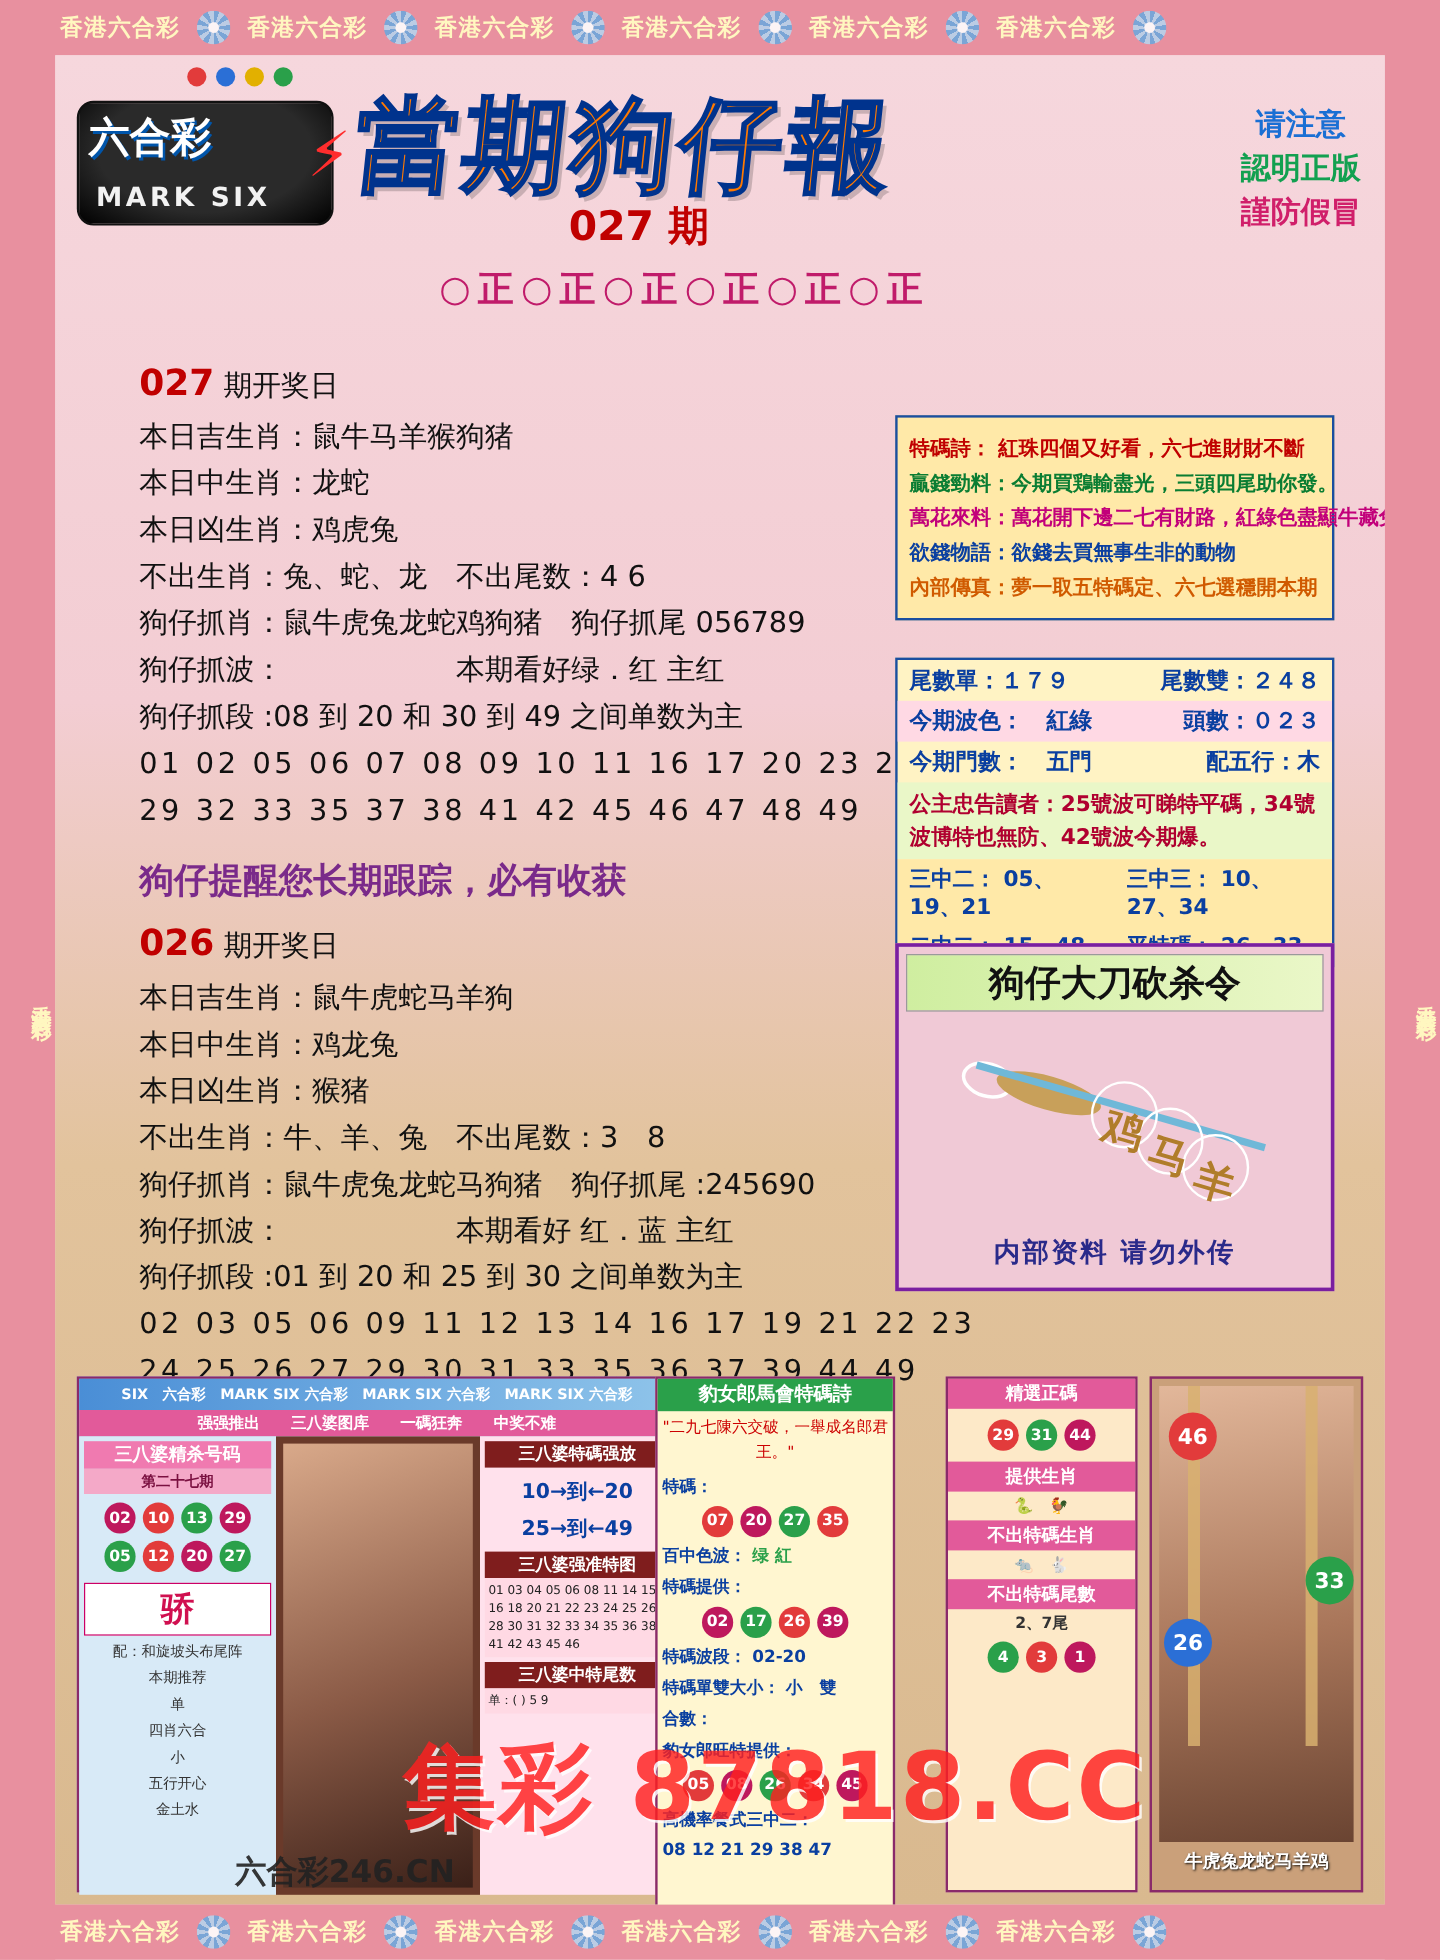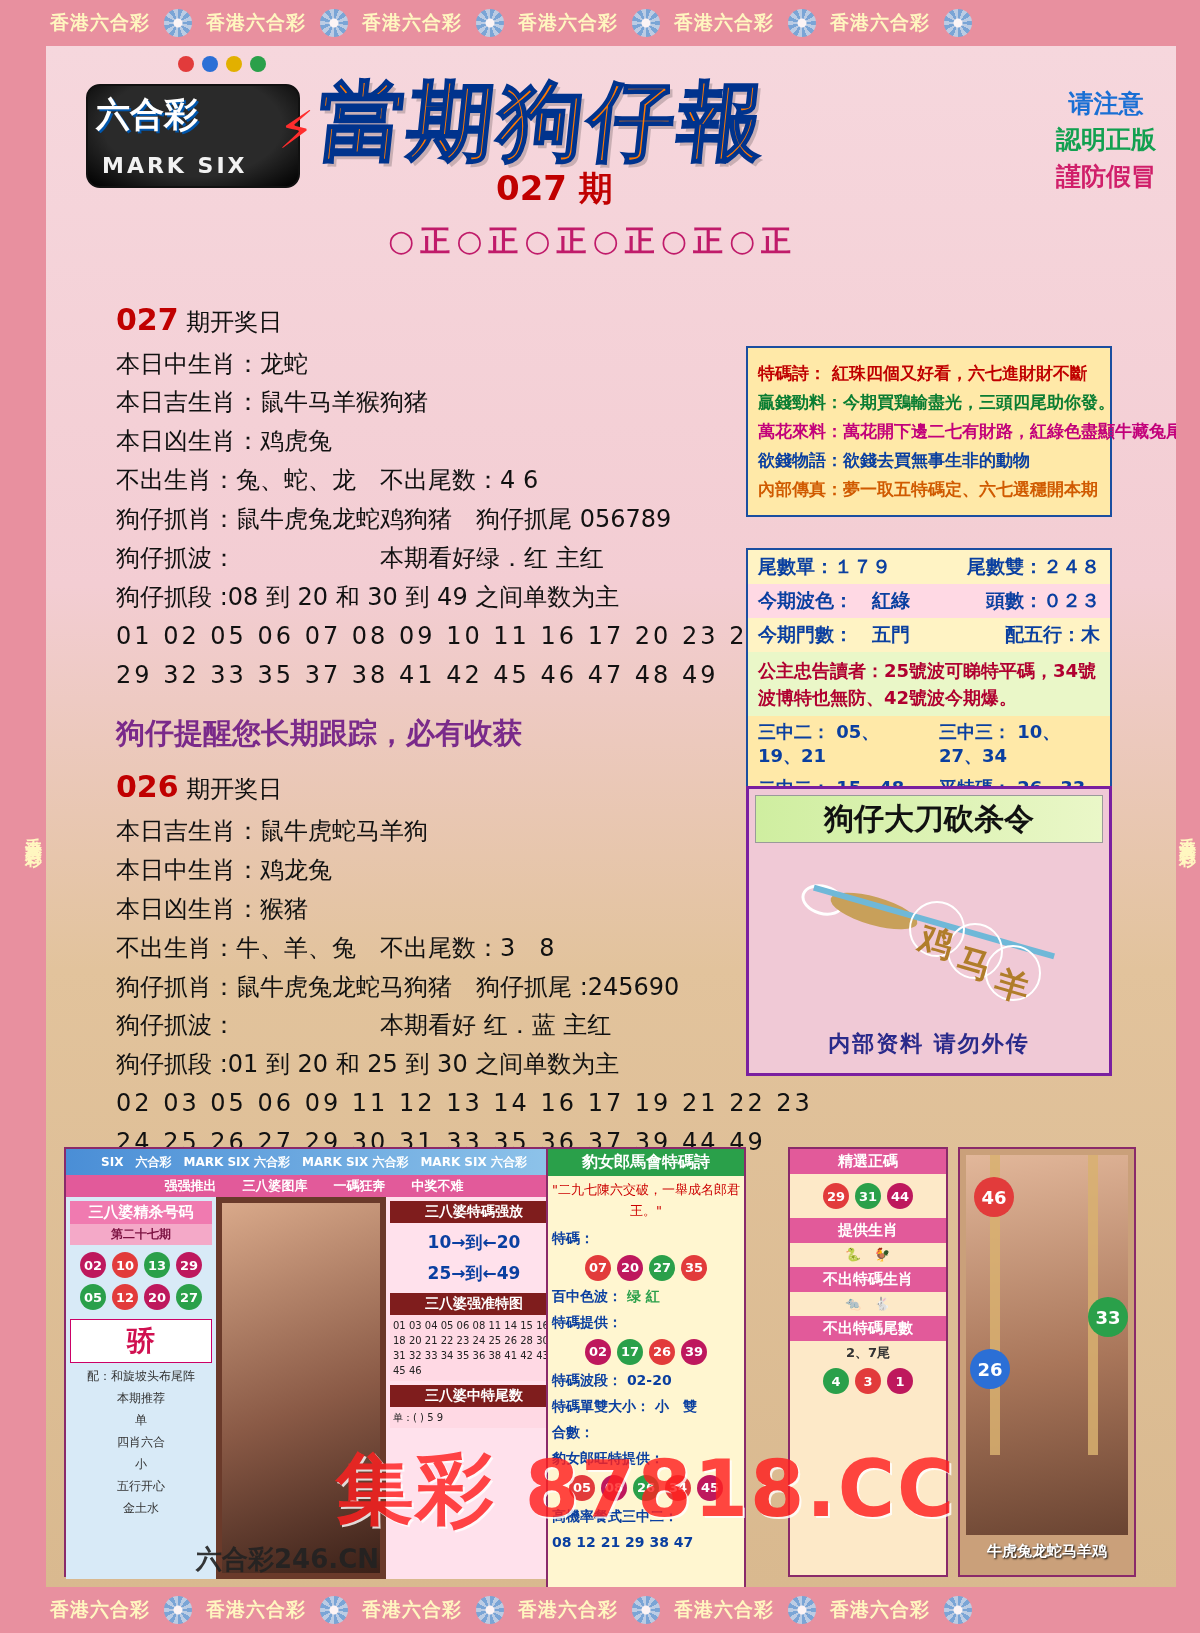--- a/index.html
+++ b/index.html
@@ -38,21 +38,20 @@
       repeating-conic-gradient(#6fa8dc 0 20deg,#b7d3ec 20deg 40deg);
     margin:0 8px;vertical-align:middle;opacity:.9;
   }
   .bt-txt{margin:0 6px;}
 
   
   .page{
     position:absolute;left:46px;top:46px;width:1108px;height:1541px;
     background:linear-gradient(180deg,#f6d7dd 0%,#f3cdd3 35%,#e2c39c 60%,#d9b98f 100%);
     overflow:hidden;
-    padding-left:22px;
   }
   
   .header{position:relative;height:230px;}
   .logo{
     position:absolute;left:18px;top:38px;width:210px;height:100px;
     background:radial-gradient(ellipse at 50% 40%,#2a2a2a 0 60%,#000 100%);
     border-radius:14px;border:2px solid #111;
     color:#fff;
   }
   .logo .cn{
@@ -185,21 +184,21 @@
   .p1-head{
     height:26px;background:linear-gradient(90deg,#4a8ed6,#8fc4ea);
     font-size:12px;color:#fff;display:flex;align-items:center;justify-content:space-around;
     font-weight:bold;
   }
   .p1-sub{
     height:22px;background:#e25a9a;color:#fff;font-size:13px;font-weight:bold;
     display:flex;align-items:center;justify-content:space-around;
   }
   .p1-body{display:flex;height:382px;}
-  .p1-left{width:150px;background:#d8eaf7;padding:4px;box-sizing:border-box;}
+  .p1-left{width:164px;background:#d8eaf7;padding:4px;box-sizing:border-box;}
   .p1-left .hd{background:#f07ab0;color:#fff;font-size:15px;font-weight:bold;text-align:center;padding:2px;}
   .p1-balls{display:flex;flex-wrap:wrap;justify-content:center;margin-top:4px;}
   .ball{
     width:26px;height:26px;border-radius:50%;color:#fff;font-size:13px;font-weight:bold;
     display:flex;align-items:center;justify-content:center;margin:3px;
   }
   .ball.r{background:#e23b3b;}
   .ball.b{background:#be185d;}
   .ball.g{background:#2aa04a;}
   .p1-left .wordbox{
@@ -302,22 +301,22 @@
       <div>謹防假冒</div>
     </div>
     <div class="subline">○正○正○正○正○正○正</div>
   </div>
 
   <div class="left-col">
     <div class="row">
       <span class="big-no">027</span>
       <span>期开奖日</span>
     </div>
+    <div class="row">本日吉生肖：鼠牛马羊猴狗猪</div>
     <div class="row">本日中生肖：龙蛇</div>
-    <div class="row">本日吉生肖：鼠牛马羊猴狗猪</div>
     <div class="row">本日凶生肖：鸡虎兔</div>
     <div class="row">不出生肖：兔、蛇、龙　不出尾数：4 6</div>
     <div class="row">狗仔抓肖：鼠牛虎兔龙蛇鸡狗猪　狗仔抓尾 056789</div>
     <div class="row">狗仔抓波：　　　　　　本期看好绿．红 主红</div>
     <div class="row">狗仔抓段 :08 到 20 和 30 到 49 之间单数为主</div>
     <div class="row nums">01 02 05 06 07 08 09 10 11 16 17 20 23 26 28</div>
     <div class="row nums">29 32 33 35 37 38 41 42 45 46 47 48 49</div>
 
     <div class="remind">狗仔提醒您长期跟踪，必有收获</div>
 

